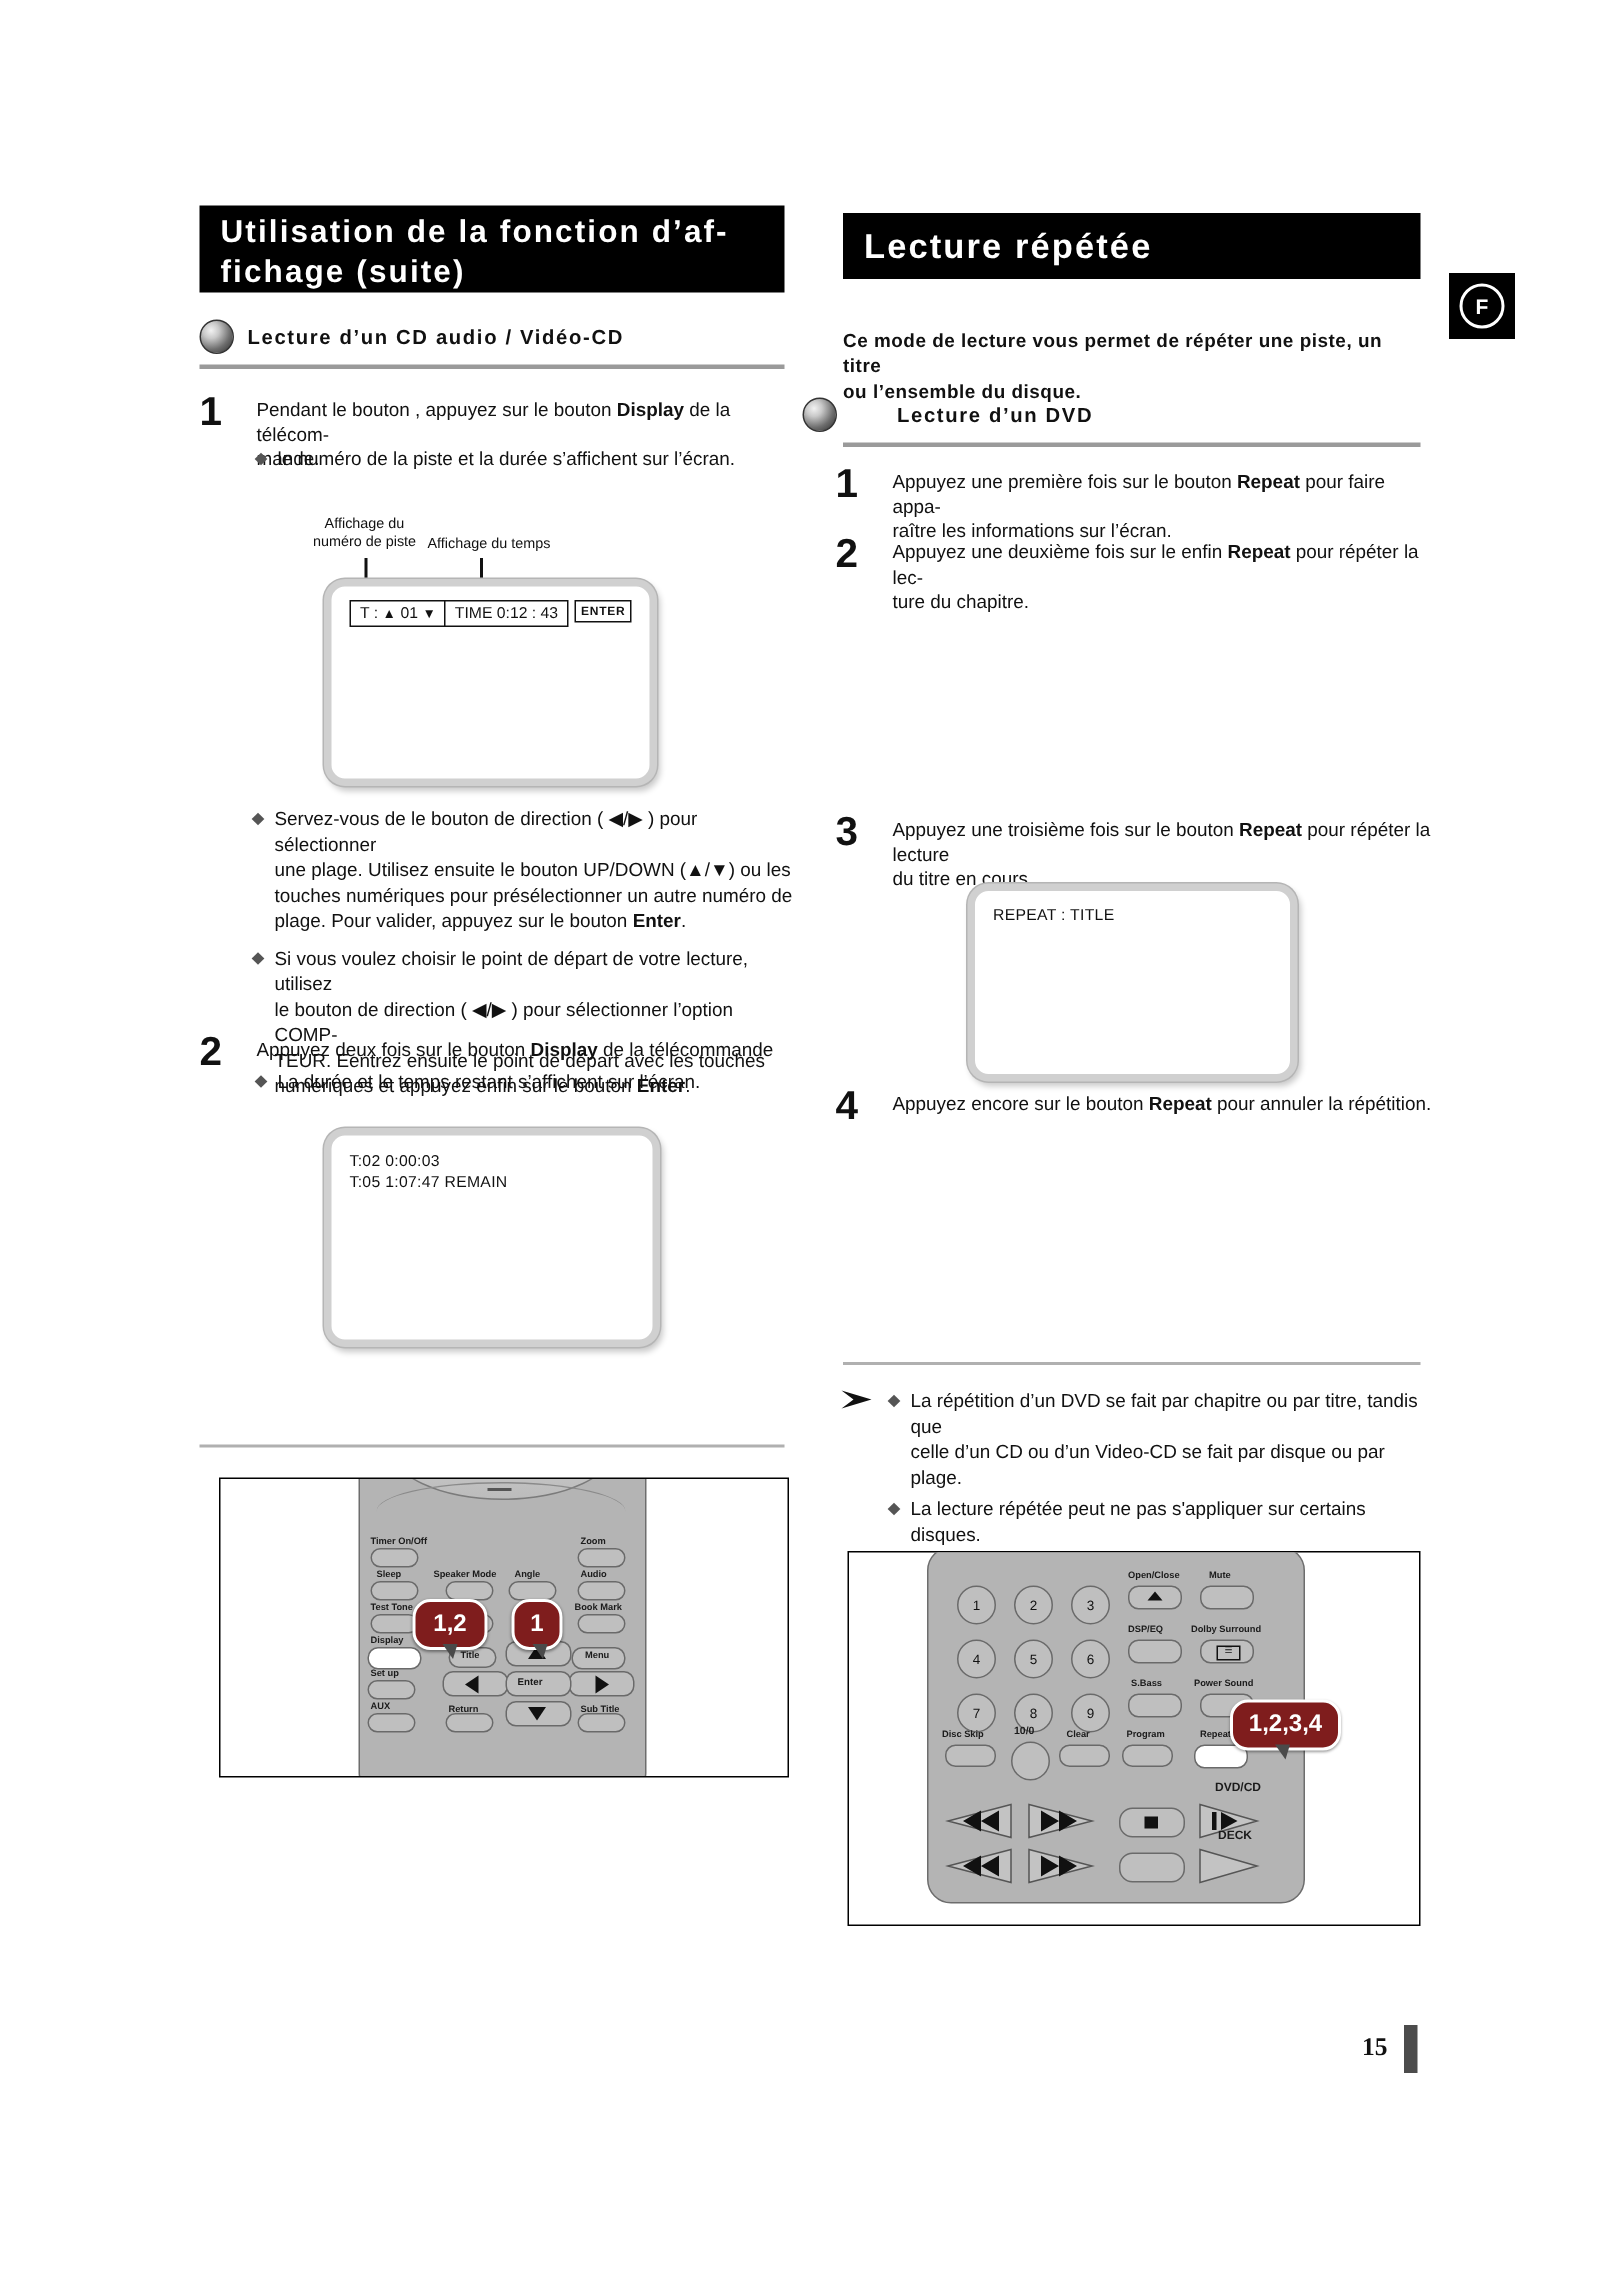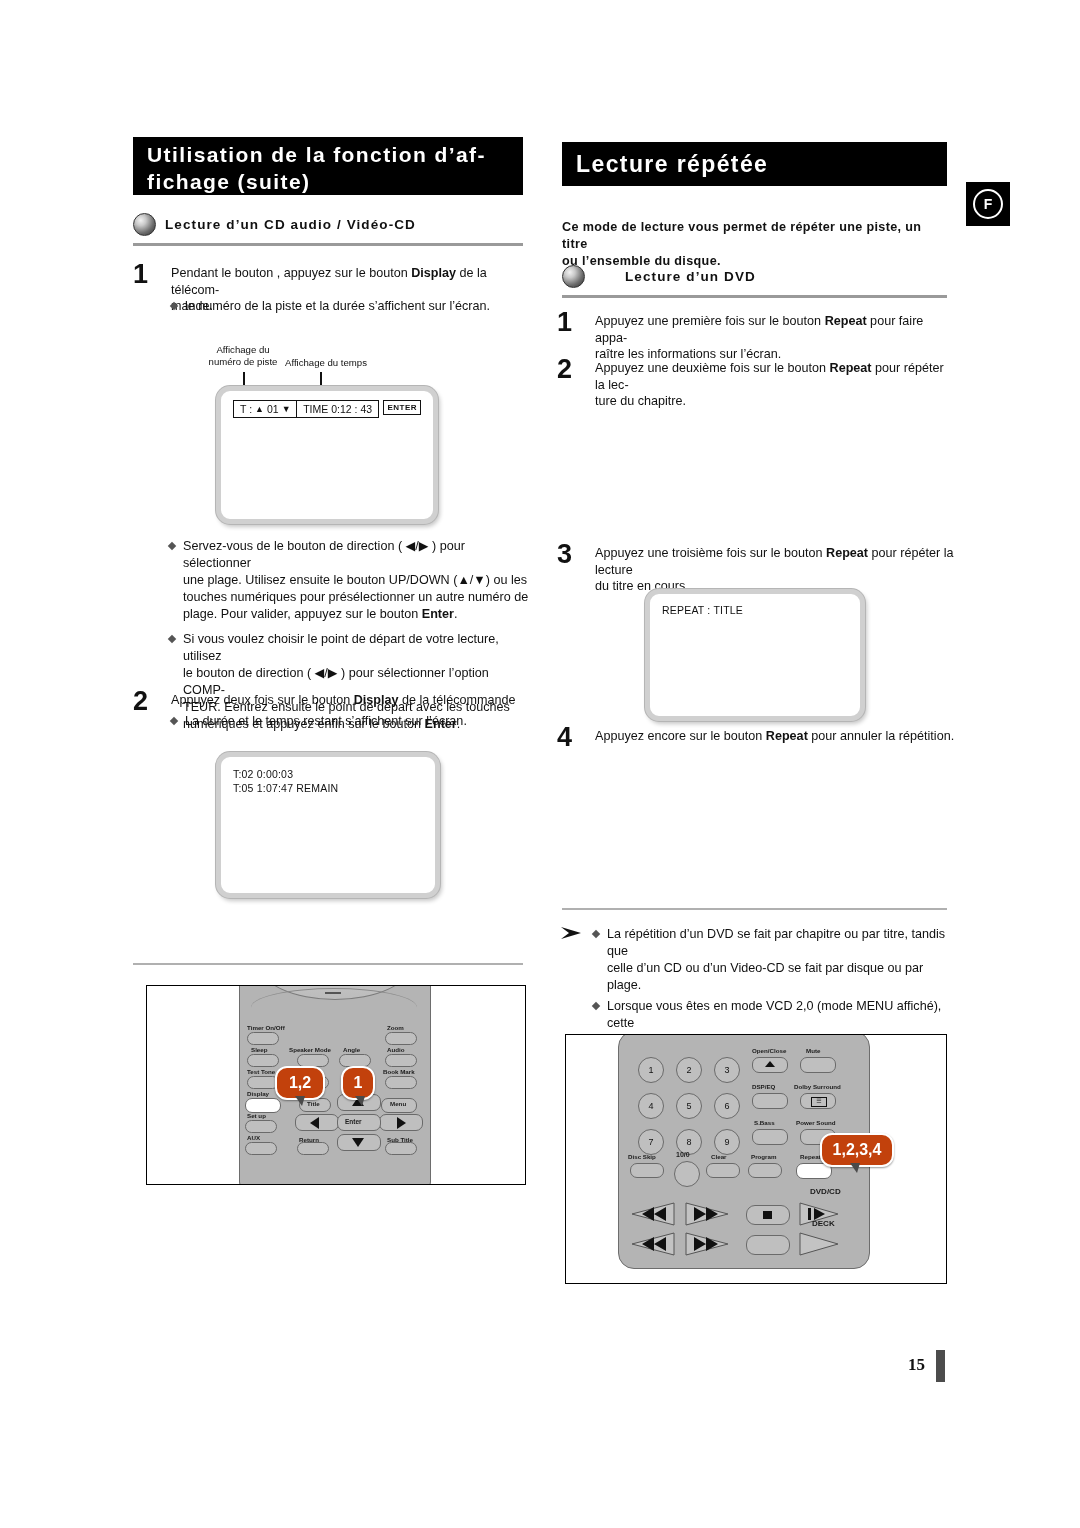--- a/index.html
+++ b/index.html
@@ -86,21 +86,21 @@
 
   .remote-body{position:absolute;background:#b4b4b4;border:1px solid #6d6d6d;}
   .rbtn{position:absolute;background:#bfbfbf;border:1px solid #6a6a6a;border-radius:7px;}
   .rbtn.light{background:#fff;}
   .rlabel{position:absolute;font-size:6.2px;color:#1b1b1b;white-space:nowrap;
           font-family:"Liberation Sans",sans-serif;font-weight:bold;}
   .rcirc{position:absolute;border-radius:50%;background:#bfbfbf;border:1px solid #6a6a6a;
          display:flex;align-items:center;justify-content:center;font-size:9px;color:#111;}
 
   .bubble{
-    position:absolute;background:#c2410c;color:#fff;border-radius:12px;
+    position:absolute;background:#7f1d1d;color:#fff;border-radius:12px;
     font-weight:bold;display:flex;align-items:center;justify-content:center;
     border:2px solid #fff;box-shadow:0 1px 2px rgba(0,0,0,.4);
   }
   .bubble:after{
     content:"";position:absolute;bottom:-8px;left:40%;
     border-left:7px solid transparent;border-right:3px solid transparent;
     border-top:10px solid #4a4a4a;
   }
 
   .pagenum{position:absolute;font-size:17px;font-weight:bold;font-family:"Liberation Serif",serif;}
@@ -264,38 +264,38 @@
 
     <div class="bubble" style="left:128px;top:80px;width:46px;height:30px;font-size:16px;">1,2</div>
     <div class="bubble" style="left:194px;top:80px;width:30px;height:30px;font-size:16px;">1</div>
   </div>
 
   <div style="position:absolute;left:562px;top:219px;width:385px;font-size:12.6px;font-weight:bold;line-height:17px;letter-spacing:.35px;">
     <div>Ce mode de lecture vous permet de répéter une piste, un titre</div>
     <div>ou l’ensemble du disque.</div>
   </div>
 
-  <div class="sec-head" style="left:562px;top:265px;gap:40px;">
+  <div class="sec-head" style="left:535px;top:265px;gap:40px;">
     <div class="sphere"></div>
     <div class="txt">Lecture d’un DVD</div>
   </div>
   <div class="rule" style="left:562px;top:295px;width:385px;"></div>
 
   <div class="step" style="left:557px;top:313px;width:395px;">
     <div class="num">1</div>
     <div class="body">
       <span>Appuyez une première fois sur le bouton </span><b>Repeat</b><span> pour faire appa-</span><br>
       <span>raître les informations sur l’écran.</span>
     </div>
   </div>
 
   <div class="step" style="left:557px;top:360px;width:395px;">
     <div class="num">2</div>
     <div class="body">
-      <span>Appuyez une deuxième fois sur le bouton </span><b>Repeat</b><span> pour répéter la lec-</span><br>
+      <span>Appuyez une deuxième fois sur le enfin </span><b>Repeat</b><span> pour répéter la lec-</span><br>
       <span>ture du chapitre.</span>
     </div>
   </div>
 
 
   <div class="step" style="left:557px;top:545px;width:400px;">
     <div class="num">3</div>
     <div class="body">
       <span>Appuyez une troisième fois sur le bouton </span><b>Repeat</b><span> pour répéter la lecture</span><br>
       <span>du titre en cours.</span>
@@ -318,20 +318,23 @@
 
   <div style="position:absolute;left:560px;top:924px;width:20px;height:18px;">
     <svg width="24" height="18" viewBox="0 0 24 18">
         <path d="M1 3 L21 9 L1 15 L9 9 Z" fill="#111"></path>
       </svg>
   </div>
   <div class="dl" style="left:592px;top:926px;width:360px;">
     <div class="li">
       <span>La répétition d’un DVD se fait par chapitre ou par titre, tandis que</span><br>
       <span>celle d’un CD ou d’un Video-CD se fait par disque ou par plage.</span>
+    </div>
+    <div class="li">
+      <span>La lecture répétée peut ne pas s'appliquer sur certains disques.</span>
     </div>
     <div class="li">
       <span>Lorsque vous êtes en mode VCD 2,0 (mode MENU affiché), cette</span><br>
       <span>fonction n’est pas disponible.</span>
     </div>
   </div>
 
   <div class="remote-frame" style="left:565px;top:1034px;width:380px;height:248px;">
     <div class="remote-body" style="left:52px;top:-4px;width:250px;height:236px;border-radius:16px;"></div>
 

